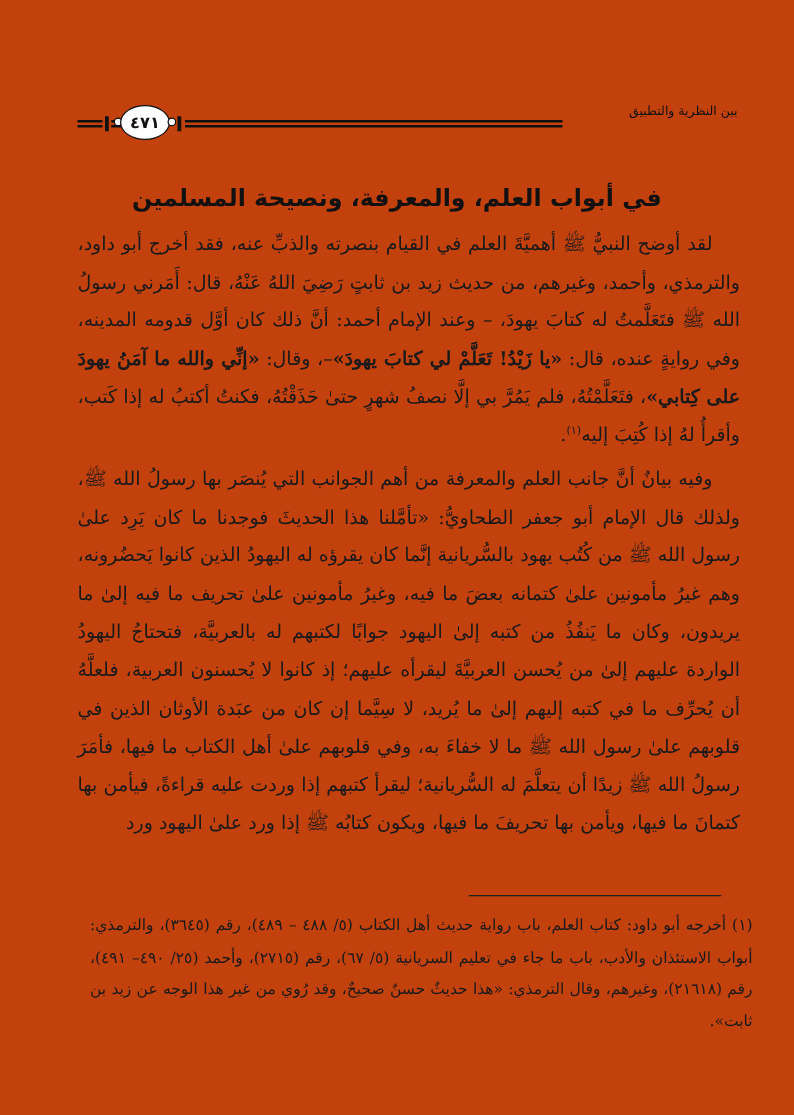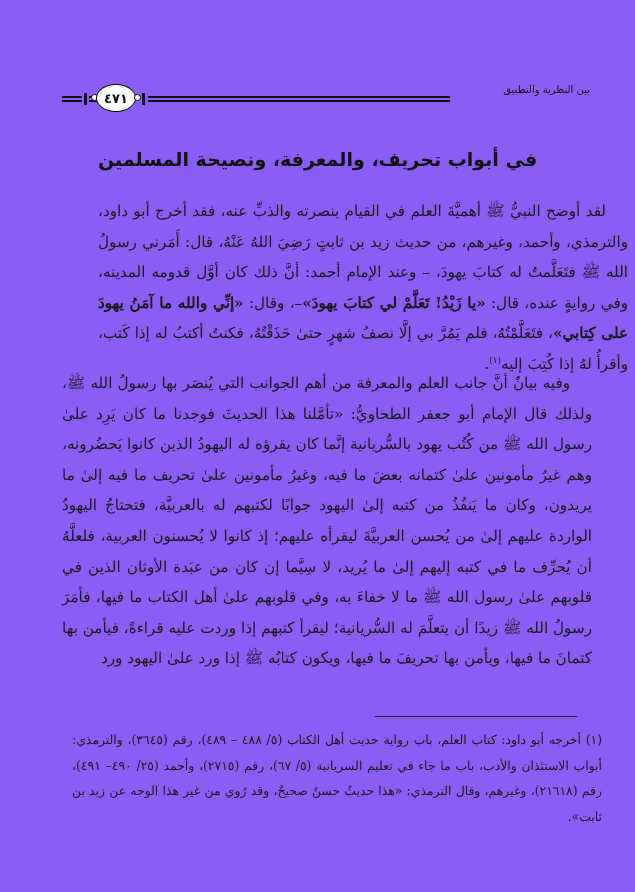--- a/index.html
+++ b/index.html
@@ -13,21 +13,21 @@
       position: relative;
       overflow: hidden;
       color: #1a1a1a;
       font-family: "DejaVu Serif", "Liberation Serif", serif;
     }
     .page {
       position: absolute;
       left: 0; top: 0;
       width: 635px;
       height: 892px;
-      background: #8b5cf6;
+      background: #c2410c;
     }
     
     .running-header {
       position: absolute;
       top: 84px;
       left: 62px;
       width: 528px;
       height: 32px;
       direction: ltr;
     }
@@ -154,23 +154,22 @@
       width: 530px;
       direction: rtl;
       text-align: justify;
       text-align-last: right;
       font-family: "DejaVu Serif", "Liberation Serif", serif;
       font-size: 15.2px;
       line-height: 30.6px;
       color: #1a1a1a;
     }
     .para-1 {
-      top: 196px;
+      top: 180px;
       text-indent: 22px;
-      margin-left: 36px;
     }
     .para-2 {
       top: 368px;
       text-indent: 22px;
     }
     .body-text p {
       margin: 0;
     }
     .quote-bold {
       font-weight: bold;
@@ -220,21 +219,21 @@
     <div class="header-left-bar"></div>
     <div class="header-left-rule2"></div>
     <div class="badge-dot left"></div>
     <div class="page-number-badge">٤٧١</div>
     <div class="badge-dot right"></div>
     <div class="header-right-bar"></div>
     <div class="header-rule"></div>
     <div class="header-title">بين النظرية والتطبيق</div>
   </div>
 
-  <div class="section-heading heading-2">في أبواب تحريف، والمعرفة، ونصيحة المسلمين</div>
+  <div class="section-heading heading-2">في أبواب العلم، والمعرفة، ونصيحة المسلمين</div>
 
   <div class="body-text para-1">
     <p><span>لقد أوضح النبيُّ ﷺ أهميَّةَ العلم في القيام بنصرته والذبِّ عنه، فقد أخرج أبو داود، والترمذي، وأحمد، وغيرهم، من حديث زيد بن ثابتٍ رَضِيَ اللهُ عَنْهُ، قال: أَمَرني رسولُ الله ﷺ فتَعَلَّمتُ له كتابَ يهودَ، – وعند الإمام أحمد: أنَّ ذلك كان أوَّل قدومه المدينه، وفي روايةٍ عنده، قال: </span><span class="quote-bold">«يا زَيْدُ! تَعَلَّمْ لي كتابَ يهودَ»</span><span>–، وقال: </span><span class="quote-bold">«إنِّي والله ما آمَنُ يهودَ على كِتابي»</span><span>، فتَعَلَّمْتُهُ، فلم يَمُرَّ بي إلَّا نصفُ شهرٍ حتىٰ حَذَقْتُهُ، فكنتُ أكتبُ له إذا كَتب، وأقرأُ لهُ إذا كُتِبَ إليه</span><sup class="fn-ref">(١)</sup><span>.</span></p>
   </div>
 
   <div class="body-text para-2">
     <p>وفيه بيانٌ أنَّ جانب العلم والمعرفة من أهم الجوانب التي يُنصَر بها رسولُ الله ﷺ، ولذلك قال الإمام أبو جعفر الطحاويُّ: «تأمَّلنا هذا الحديثَ فوجدنا ما كان يَرِد علىٰ رسول الله ﷺ من كُتُب يهود بالسُّريانية إنَّما كان يقرؤه له اليهودُ الذين كانوا يَحضُرونه، وهم غيرُ مأمونين علىٰ كتمانه بعضَ ما فيه، وغيرُ مأمونين علىٰ تحريف ما فيه إلىٰ ما يريدون، وكان ما يَنفُذُ من كتبه إلىٰ اليهود جوابًا لكتبهم له بالعربيَّة، فتحتاجُ اليهودُ الواردة عليهم إلىٰ من يُحسن العربيَّةَ ليقرأه عليهم؛ إذ كانوا لا يُحسنون العربية، فلعلَّهُ أن يُحرِّف ما في كتبه إليهم إلىٰ ما يُريد، لا سِيَّما إن كان من عبَدة الأوثان الذين في قلوبهم علىٰ رسول الله ﷺ ما لا خفاءَ به، وفي قلوبهم علىٰ أهل الكتاب ما فيها، فأمَرَ رسولُ الله ﷺ زيدًا أن يتعلَّمَ له السُّريانية؛ ليقرأ كتبهم إذا وردت عليه قراءةً، فيأمن بها كتمانَ ما فيها، ويأمن بها تحريفَ ما فيها، ويكون كتابُه ﷺ إذا ورد علىٰ اليهود ورد</p>
   </div>
 
   <div class="footnote-rule"></div>

